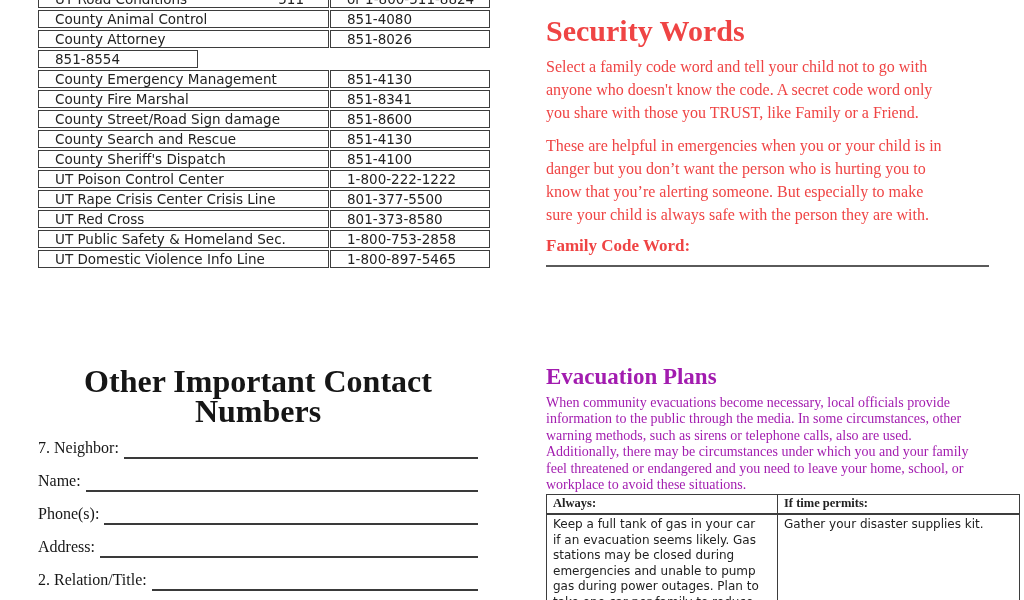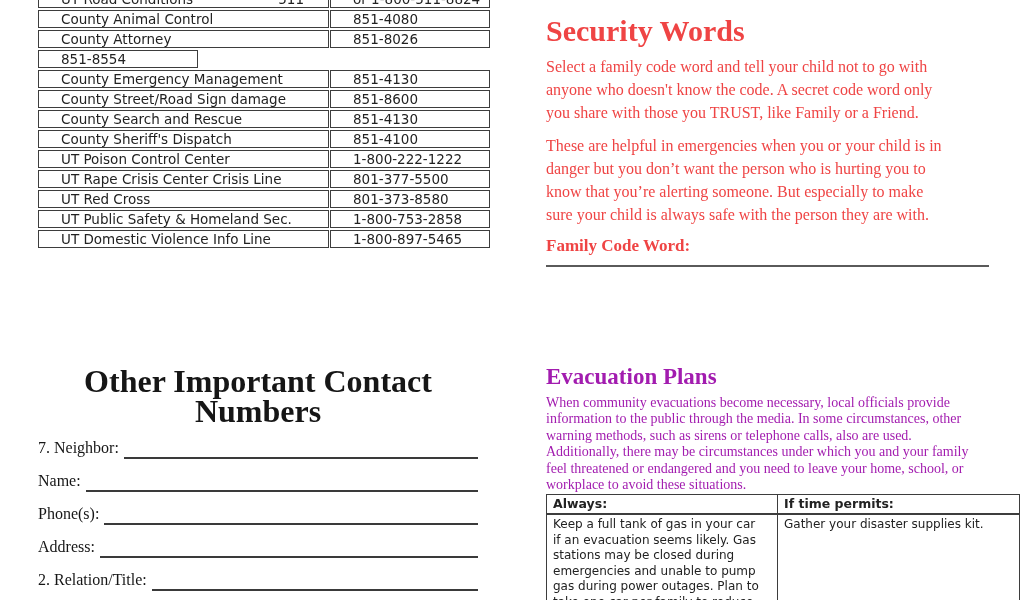--- a/index.html
+++ b/index.html
@@ -10,21 +10,21 @@
   }
 
   
   .emtable { position:absolute; left:38px; top:-10px; }
   .emrow { display:flex; gap:1px; margin-bottom:2px; }
   .emcell {
     border:1px solid #3d3d3d; background:#fff;
     height:18px; box-sizing:border-box;
     display:flex; align-items:center;
     font-family:"DejaVu Sans",sans-serif; font-size:13.5px; color:#222;
-    padding:0 4px 0 22px; overflow:hidden; white-space:nowrap;
+    padding:0 4px 0 16px; overflow:hidden; white-space:nowrap;
   }
   .emcell.name { width:291px; justify-content:space-between; padding-right:24px; }
   .emcell.phone { width:160px; }
 
   
   .sec { position:absolute; left:546px; top:14px; width:452px;
          font-family:"Liberation Serif",serif; color:#ef4444; }
   .sec-title { font-size:30px; font-weight:bold; margin:0 0 7px 0; line-height:34px; }
   .sec-p { font-size:16px; line-height:23px; margin:0 0 10px 0; white-space:pre-line; }
   .code-label { font-size:17px; font-weight:bold; margin-top:6px; }
@@ -45,21 +45,21 @@
           font-family:"Liberation Serif",serif; color:#a21caf; }
   .evac-title { font-size:23px; font-weight:bold; margin:0 0 5px 0; line-height:26px; }
   .evac-p { font-size:14px; line-height:16.4px; margin:0; white-space:pre-line; }
 
   .evtable { position:absolute; left:546px; top:494px; width:447px;
              border-collapse:collapse; table-layout:fixed;
              font-family:"DejaVu Sans",sans-serif; color:#222; }
   .evtable th {
     border:1px solid #3d3d3d; border-bottom-width:2px;
     font-size:12.5px; font-weight:bold; text-align:left;
-    padding:1px 6px 2px 6px; height:15px; background:#fff;
+    padding:1px 6px 2px 6px; height:15px; background:#fff;font-family:Liberation Serif, serif;
   }
   .evtable td {
     border:1px solid #3d3d3d; vertical-align:top;
     font-size:12px; line-height:15.5px;
     padding:2px 6px; height:120px; white-space:pre-line; background:#fff;
   }
   .col-always { width:218px; }
   .col-permits { width:229px; }
 </style>
 </head>
@@ -100,20 +100,29 @@
           <span>851-8554</span>
         </div>
     </div>
     <div class="emrow">
       <div class="emcell name">
           <span>County Emergency Management</span>
           <span></span>
         </div>
       <div class="emcell phone">
           <span>851-4130</span>
+        </div>
+    </div>
+    <div class="emrow">
+      <div class="emcell name">
+          <span>County Fire Marshal</span>
+          <span></span>
+        </div>
+      <div class="emcell phone">
+          <span>851-8341</span>
         </div>
     </div>
     <div class="emrow">
       <div class="emcell name">
           <span>County Street/Road Sign damage</span>
           <span></span>
         </div>
       <div class="emcell phone">
           <span>851-8600</span>
         </div>

